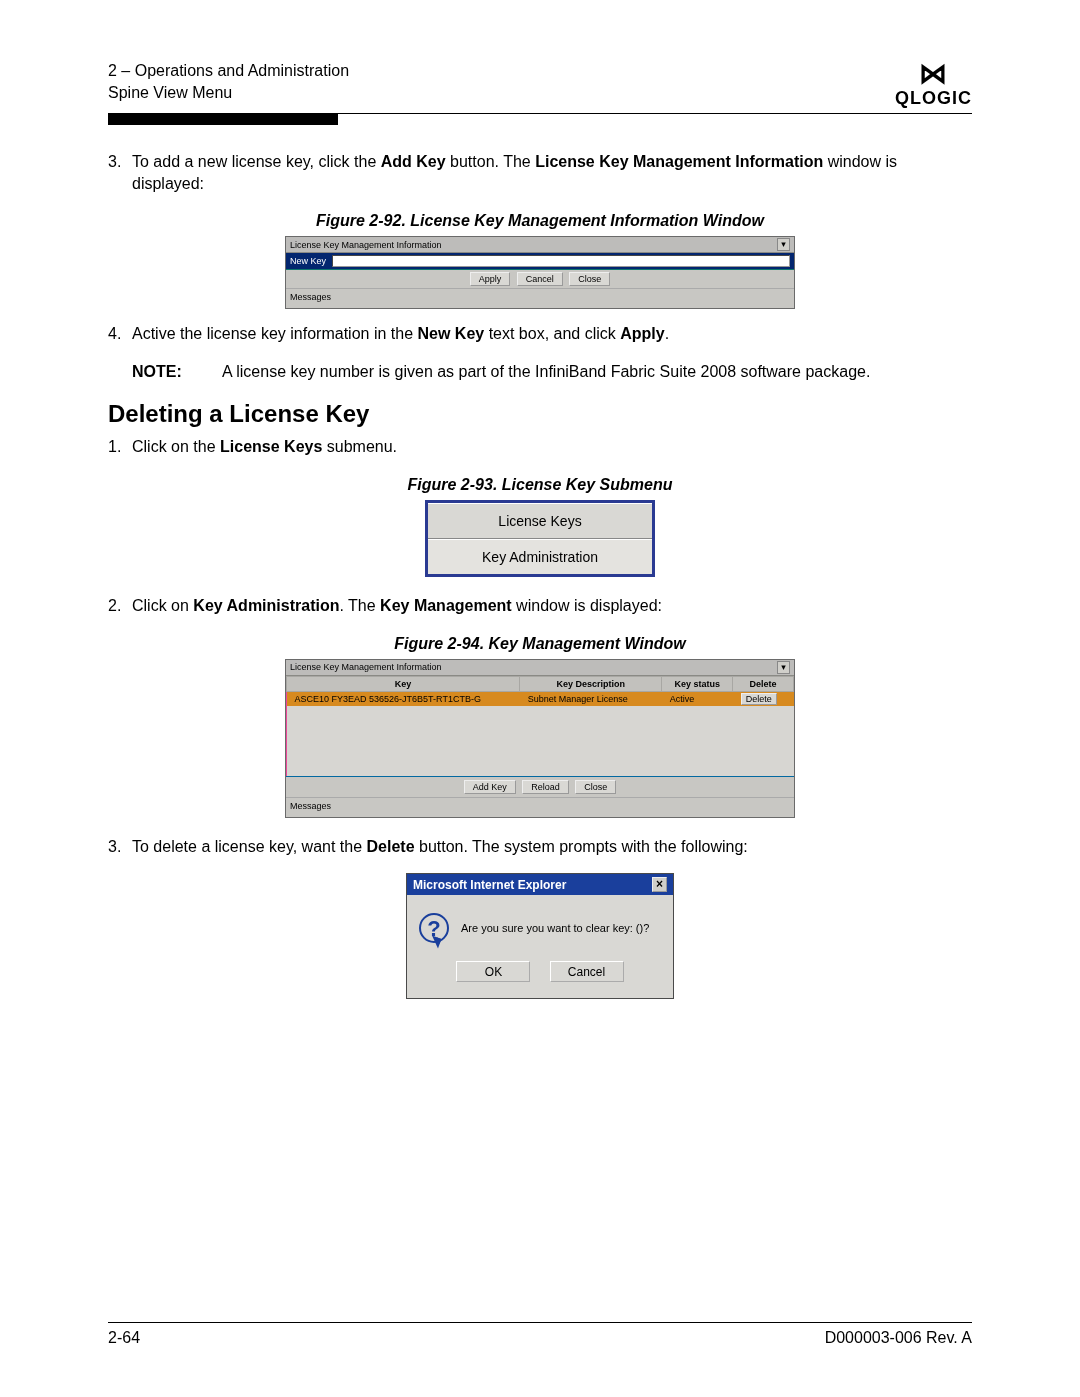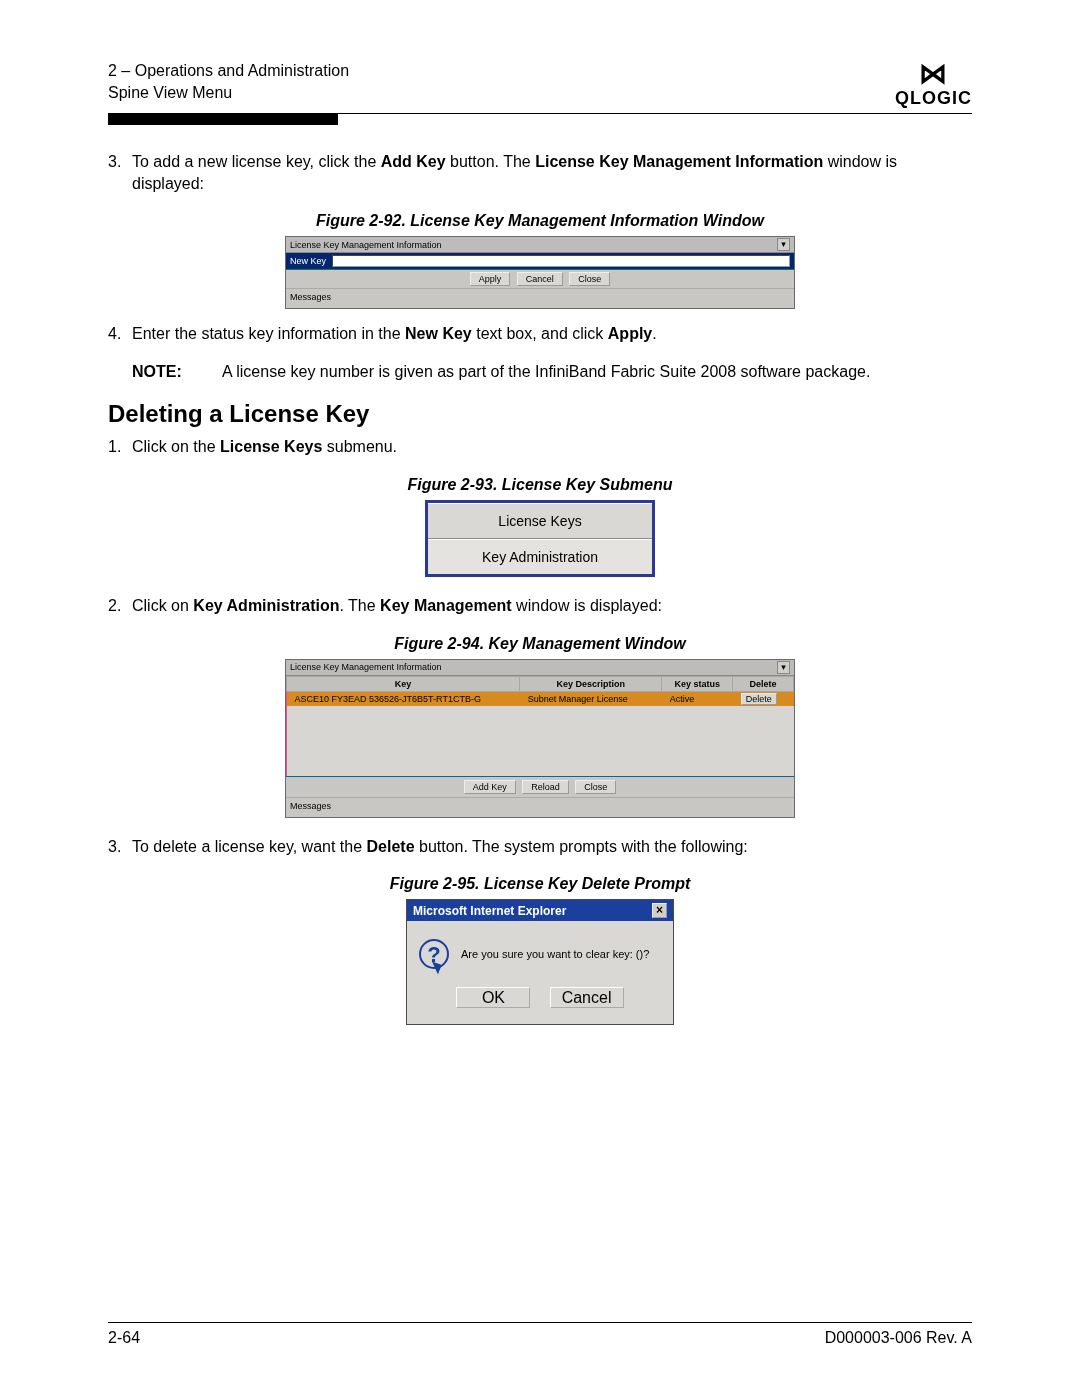--- a/index.html
+++ b/index.html
@@ -68,21 +68,21 @@
   .delbtn { font-size:9px; background:#d9d8d4; border:1px outset #eee; padding:0 4px; }
 
   
   .fig95 { width: 268px; margin: 0 auto; border:1px solid #4a4a4a; background:#d9d8d4; font-size:11px; }
   .fig95 .tb { background:#1a3f9c; color:#fff; font-weight:bold; padding:3px 6px; display:flex; justify-content:space-between; align-items:center; font-size:12px;}
   .fig95 .tb .xbox { width:15px; height:15px; background:#d0cfca; color:#000; border:1px outset #eee; text-align:center; line-height:13px; font-weight:bold;}
   .fig95 .body { padding: 18px 12px 14px 12px; display:flex; align-items:center; gap:12px;}
   .fig95 .qicon { width:30px; height:30px; border:2px solid #1a3f9c; border-radius:50%; color:#1a3f9c; font-size:22px; font-weight:bold; text-align:center; line-height:27px; position:relative; flex-shrink:0;}
   .fig95 .qicon::after { content:""; position:absolute; bottom:-6px; left:9px; width:0; height:0; border:5px solid transparent; border-top-color:#1a3f9c; border-right-color:#1a3f9c; transform:rotate(20deg);}
   .fig95 .btns { text-align:center; padding: 4px 0 16px 0; }
-  .fig95 .btns button { width:74px; height:21px; font-size:16px; margin:0 8px; background:#d9d8d4; border:1px outset #fff; }
+  .fig95 .btns button { width:74px; height:21px; font-size:12px; margin:0 8px; background:#d9d8d4; border:1px outset #fff; }
 
   .footer { position:absolute; bottom:50px; left:108px; right:108px; font-size:16px; border-top:1.5px solid #000; padding-top:6px; display:flex; justify-content:space-between;}
 </style>
 </head>
 <body>
 
 <div class="page">
 
   <div class="header-row">
     <div class="header-text">
@@ -118,21 +118,21 @@
       <span class="mini-btn">Apply</span>
       <span class="mini-btn">Cancel</span>
       <span class="mini-btn">Close</span>
     </div>
     <div class="msgrow">Messages</div>
   </div>
 
   <div class="body-indent para li-row">
     <div class="li-num">4.</div>
     <div class="li-txt">
-      <span>Enter the status key information in the </span><span class="bold">New Key</span><span> text box, and click </span><span class="bold">Apply</span><span>.</span>
+      <span>Active the license key information in the </span><span class="bold">New Key</span><span> text box, and click </span><span class="bold">Apply</span><span>.</span>
     </div>
   </div>
 
   <div class="body-indent note-row" style="margin-left:24px;">
     <div class="note-lbl"><span class="note-lbl-inner">NOTE:</span></div>
     <div>A license key number is given as part of the InfiniBand Fabric Suite 2008 software package.</div>
   </div>
 
   <div class="sec-title">Deleting a License Key</div>
 
@@ -191,21 +191,20 @@
     <div class="msgrow">Messages</div>
   </div>
 
   <div class="body-indent para li-row">
     <div class="li-num">3.</div>
     <div class="li-txt">
       <span>To delete a license key, want the </span><span class="bold">Delete</span><span> button. The system prompts with the following:</span>
     </div>
   </div>
 
-  <div class="fig-cap">Figure 2-95. License Key Delete Prompt</div>
   <div class="fig95">
     <div class="tb">
       <span>Microsoft Internet Explorer</span>
       <span class="xbox">×</span>
     </div>
     <div class="body">
       <div class="qicon">?</div>
       <div>Are you sure you want to clear key: ()?</div>
     </div>
     <div class="btns">

